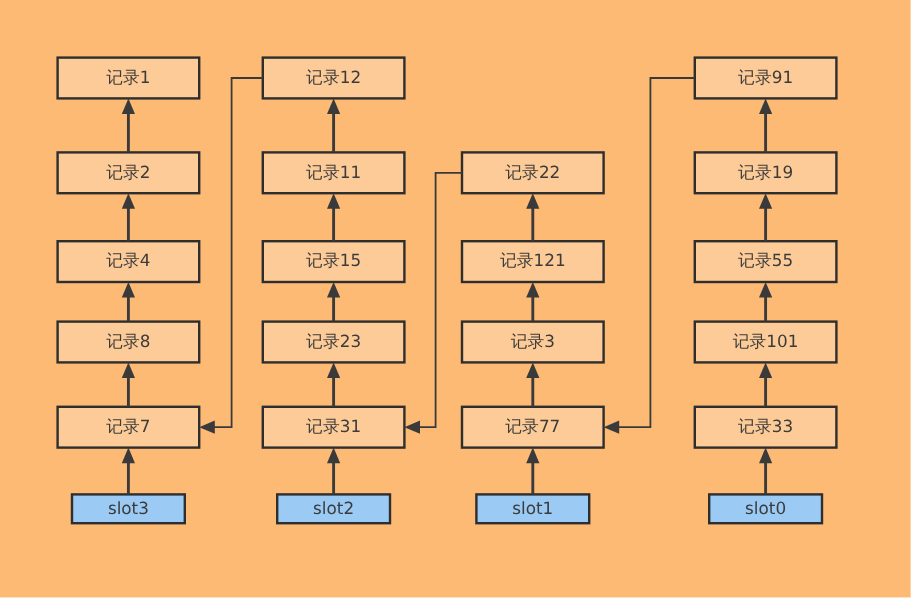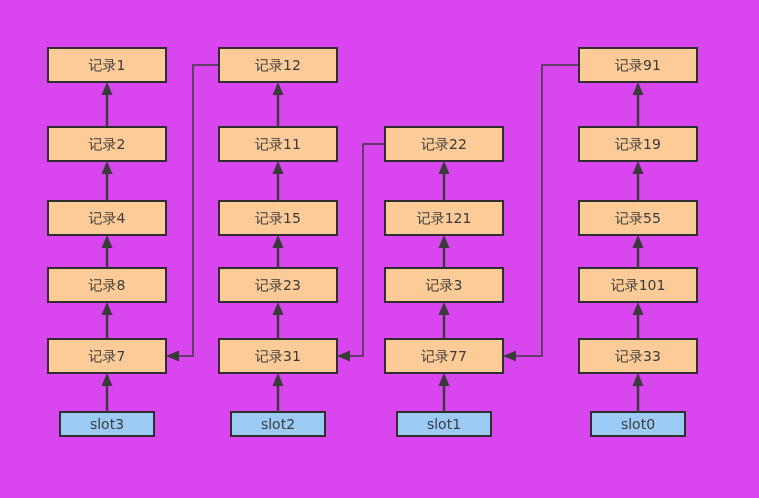--- a/index.html
+++ b/index.html
@@ -5,21 +5,21 @@
 <style>
   html, body {
     margin: 0;
     padding: 0;
     background: #ffffff;
   }
   .stage {
     position: relative;
     width: 759px;
     height: 498px;
-    background: #d946ef;
+    background: #fdba74;
     overflow: hidden;
     font-family: "DejaVu Sans", "Liberation Sans", sans-serif;
   }
   svg {
     display: block;
   }
   svg text {
     font-family: "DejaVu Sans", "Liberation Sans", sans-serif;
   }
 </style>

